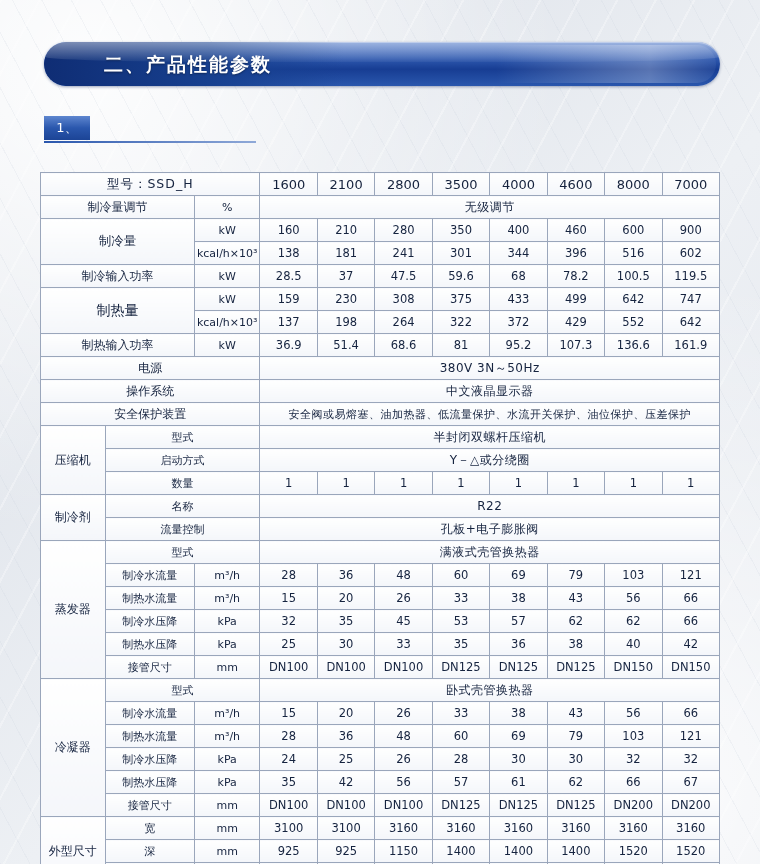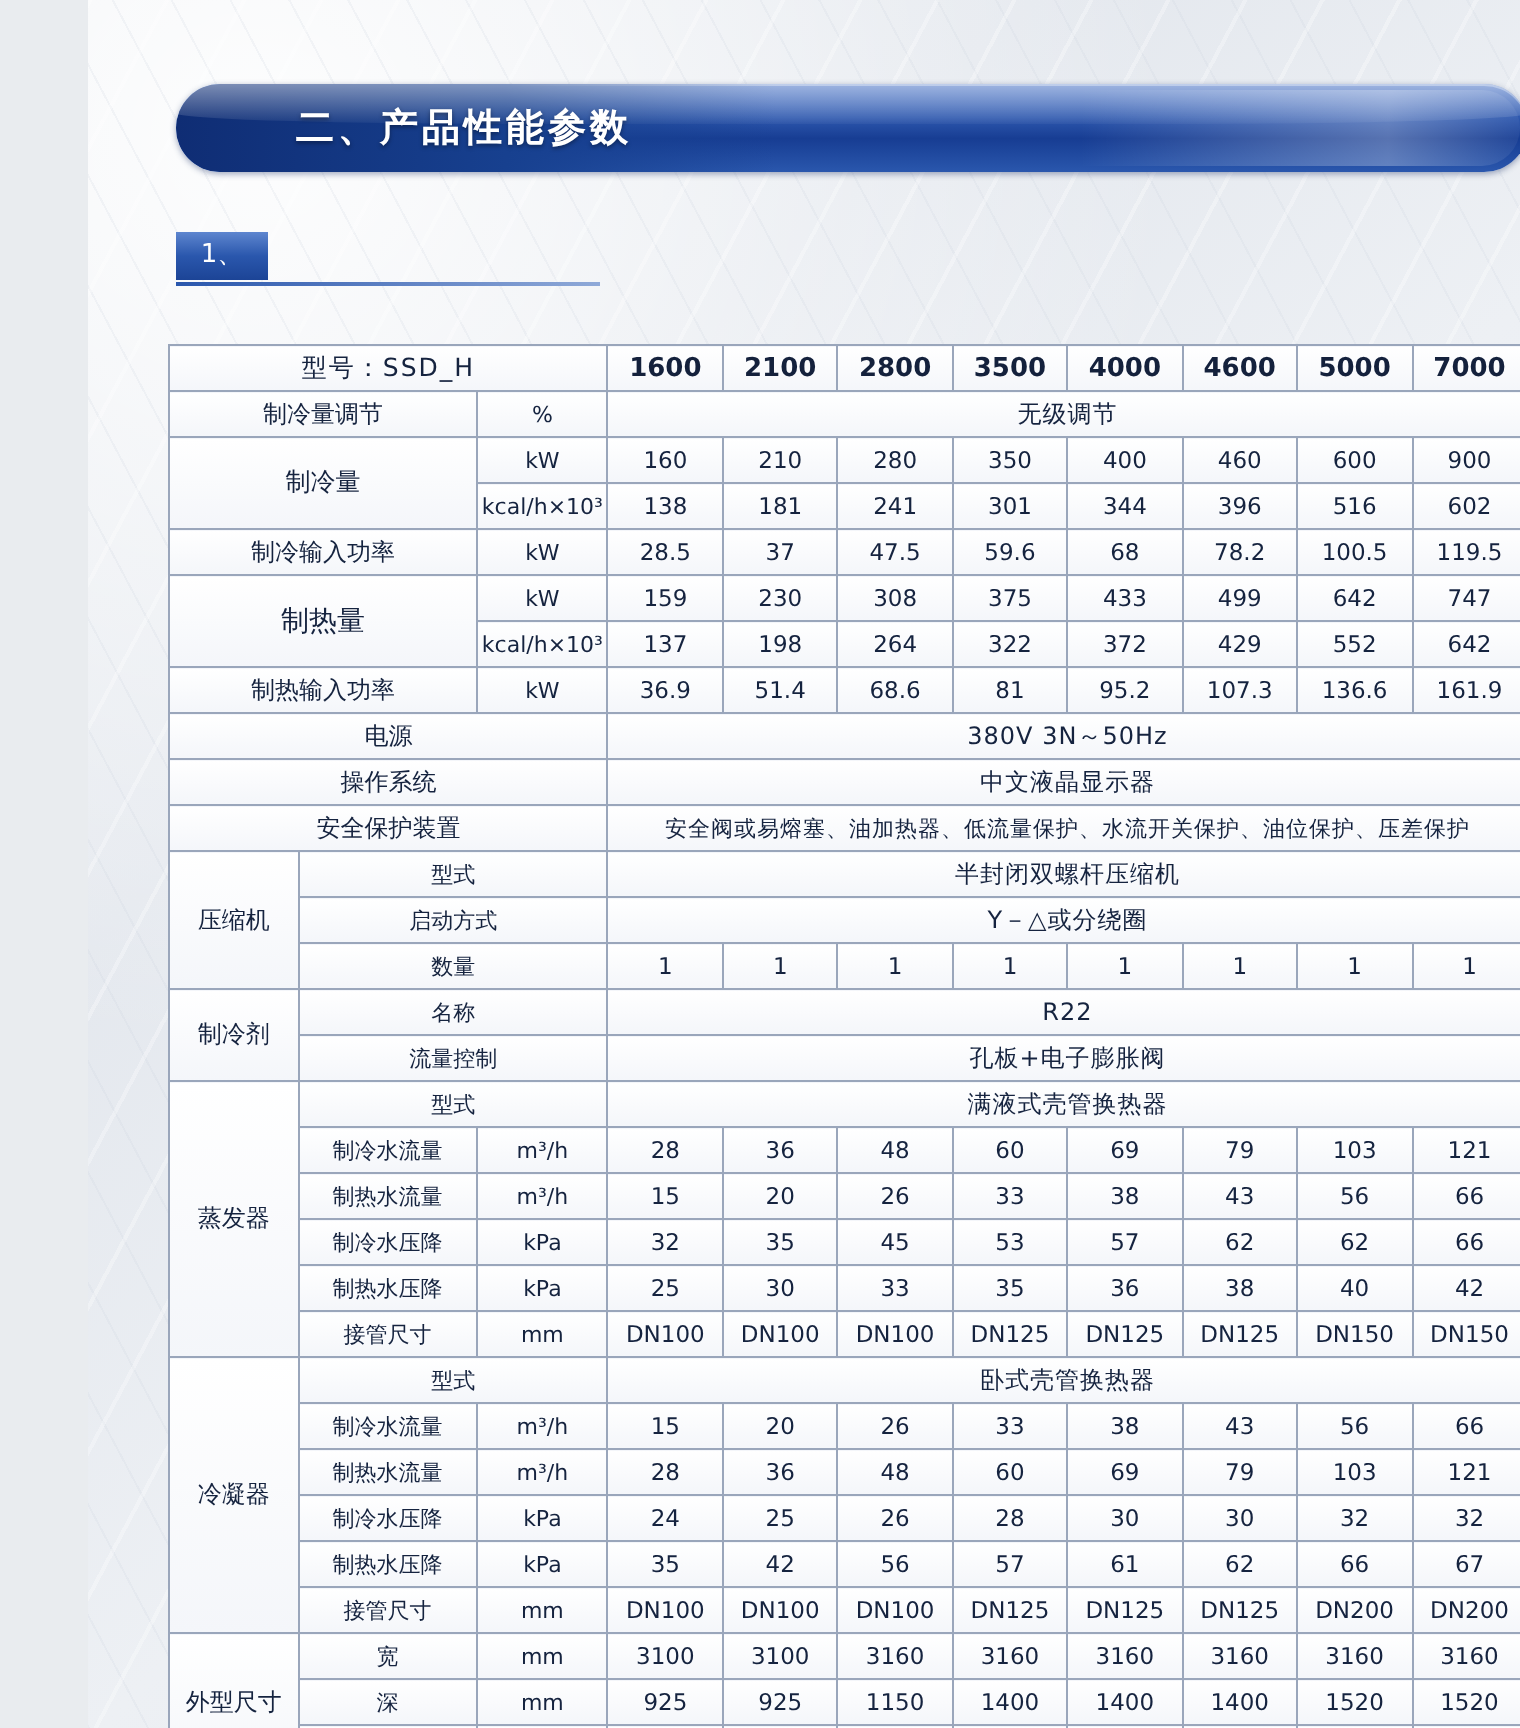--- a/index.html
+++ b/index.html
@@ -14,21 +14,20 @@
     position: relative;
     overflow: hidden;
   }
   .page {
     position: absolute;
     inset: 0;
     background:
       radial-gradient(circle at 12% 8%, rgba(255,255,255,0.9) 0%, rgba(255,255,255,0) 45%),
       radial-gradient(circle at 88% 92%, rgba(255,255,255,0.85) 0%, rgba(255,255,255,0) 50%),
       linear-gradient(135deg, #eceff3 0%, #e4e8ee 30%, #edf0f4 55%, #e2e6ed 100%);
-    margin-left: 44px;
   }
   .page:before {
     content: "";
     position: absolute;
     inset: 0;
     background:
       repeating-linear-gradient(118deg, rgba(255,255,255,0.30) 0px, rgba(255,255,255,0.30) 2px, rgba(255,255,255,0) 2px, rgba(255,255,255,0) 34px),
       repeating-linear-gradient(62deg, rgba(200,208,220,0.18) 0px, rgba(200,208,220,0.18) 1px, rgba(255,255,255,0) 1px, rgba(255,255,255,0) 26px);
     pointer-events: none;
   }
@@ -155,21 +154,21 @@
   }
   td.model {
     background: linear-gradient(180deg, #f2f4f9 0%, #e7ebf2 100%);
     font-size: 12.5px;
     letter-spacing: 1px;
     height: 26px;
   }
   td.colhead {
     background: linear-gradient(180deg, #f2f5f9 0%, #e4e9f1 100%);
     font-size: 13px;
-    font-weight: bold;
+    font-weight: normal;
     color: #14213c;
     height: 26px;
     width: 55px;
   }
   td.wide {
     font-size: 12px;
     letter-spacing: 0.5px;
   }
 </style>
 </head>
@@ -193,21 +192,21 @@
       <tbody>
 
         <tr>
           <td class="model" colspan="3">型号：SSD_H</td>
           <td class="colhead">1600</td>
           <td class="colhead">2100</td>
           <td class="colhead">2800</td>
           <td class="colhead">3500</td>
           <td class="colhead">4000</td>
           <td class="colhead">4600</td>
-          <td class="colhead">5000</td>
+          <td class="colhead">8000</td>
           <td class="colhead">7000</td>
         </tr>
 
         <tr>
           <td class="lbl" colspan="2">制冷量调节</td>
           <td class="unit">%</td>
           <td class="wide" colspan="8">无级调节</td>
         </tr>
 
         <tr>

